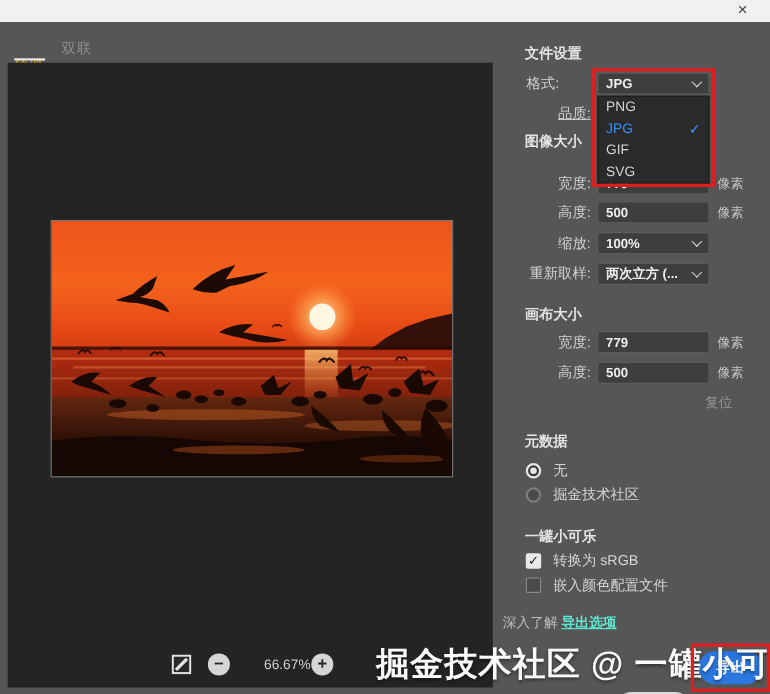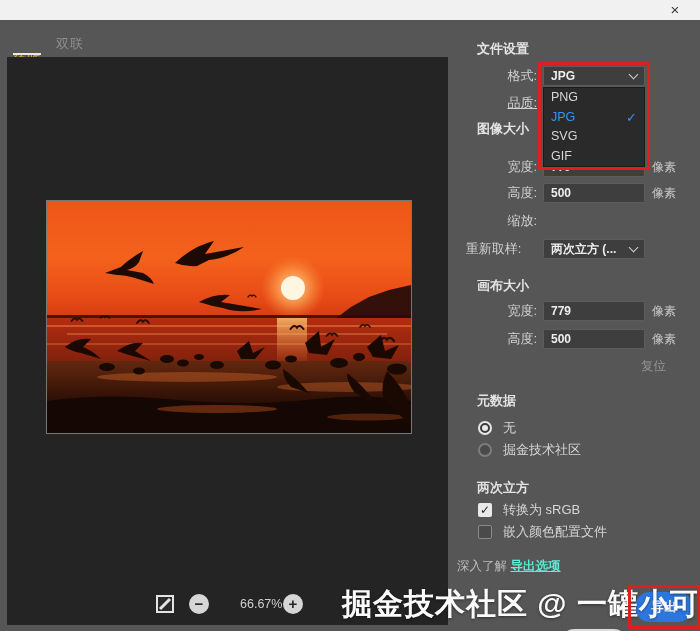--- a/index.html
+++ b/index.html
@@ -176,41 +176,45 @@
       <rect x="1" y="1" width="16" height="16" fill="#2a2a2a" stroke="#e4e4e4" stroke-width="2"></rect>
       <path d="M4 14 L14 4" stroke="#e4e4e4" stroke-width="3"></path>
     </svg>
   </div>
   <div class="abs circle-btn" style="left:189px;top:594px;">−</div>
   <div class="abs zoom-label">66.67%</div>
   <div class="abs circle-btn" style="left:283px;top:594px;">+</div>
 
   <div class="abs sect" style="top:40px;">文件设置</div>
 
-  <div class="abs row-label" style="top:66px;">格式:</div>
+  <div class="abs row-label" style="top:66px;text-align:center;">格式:</div>
   <div class="abs field select" style="top:66px;">
     <span>JPG</span>
     <span class="chev"></span>
   </div>
 
   <div class="abs row-label" style="top:93px;text-decoration:underline;">品质:</div>
 
   <div class="abs sect" style="top:120px;">图像大小</div>
 
   <div class="abs row-label" style="top:157px;">宽度:</div>
   <div class="abs field" style="top:157px;z-index:1;">779</div>
   <div class="abs unit" style="top:157px;">像素</div>
 
   <div class="abs row-label" style="top:183px;">高度:</div>
   <div class="abs field" style="top:183px;">500</div>
   <div class="abs unit" style="top:183px;">像素</div>
 
   <div class="abs row-label" style="top:211px;">缩放:</div>
-
-  <div class="abs row-label" style="top:239px;text-align:center;">重新取样:</div>
+  <div class="abs field select" style="top:211px;">
+    <span>100%</span>
+    <span class="chev"></span>
+  </div>
+
+  <div class="abs row-label" style="top:239px;">重新取样:</div>
   <div class="abs field select" style="top:239px;">
     <span style="overflow:hidden;white-space:nowrap;">两次立方 (...</span>
     <span class="chev"></span>
   </div>
 
   <div class="abs sect" style="top:277px;text-align:right;">画布大小</div>
 
   <div class="abs row-label" style="top:301px;">宽度:</div>
   <div class="abs field" style="top:301px;">779</div>
   <div class="abs unit" style="top:301px;">像素</div>
@@ -220,44 +224,44 @@
   <div class="abs unit" style="top:329px;">像素</div>
 
   <div class="abs reset">复位</div>
 
   <div class="abs sect" style="top:392px;">元数据</div>
   <div class="abs radio on" style="top:421px;"></div>
   <div class="abs opt-label" style="top:420px;">无</div>
   <div class="abs radio off" style="top:443px;"></div>
   <div class="abs opt-label" style="top:442px;">掘金技术社区</div>
 
-  <div class="abs sect" style="top:479px;">两次立方</div>
+  <div class="abs sect" style="top:479px;">一罐小可乐</div>
   <div class="abs cbx on" style="top:503px;">✓</div>
   <div class="abs opt-label" style="top:502px;">转换为 sRGB</div>
   <div class="abs cbx off" style="top:525px;"></div>
   <div class="abs opt-label" style="top:524px;">嵌入颜色配置文件</div>
 
   <div class="abs learn">
     <span>深入了解</span>
     <a>导出选项</a>
   </div>
 
   <div class="abs menu">
     <div class="menu-item">
       <span>PNG</span>
     </div>
     <div class="menu-item sel">
       <span>JPG</span>
       <span class="menu-check">✓</span>
     </div>
     <div class="menu-item">
+      <span>GIF</span>
+    </div>
+    <div class="menu-item">
       <span>SVG</span>
-    </div>
-    <div class="menu-item">
-      <span>GIF</span>
     </div>
   </div>
 
   <div class="abs watermark">掘金技术社区 @ 一罐小可乐</div>
   <div class="abs cancel-btn">取消</div>
   <div class="abs export-btn">导出</div>
 
   <div class="abs red-box" style="left:538px;top:62px;width:112px;height:108px;"></div>
   <div class="abs red-box" style="left:628px;top:585px;width:72px;height:44px;"></div>
 

